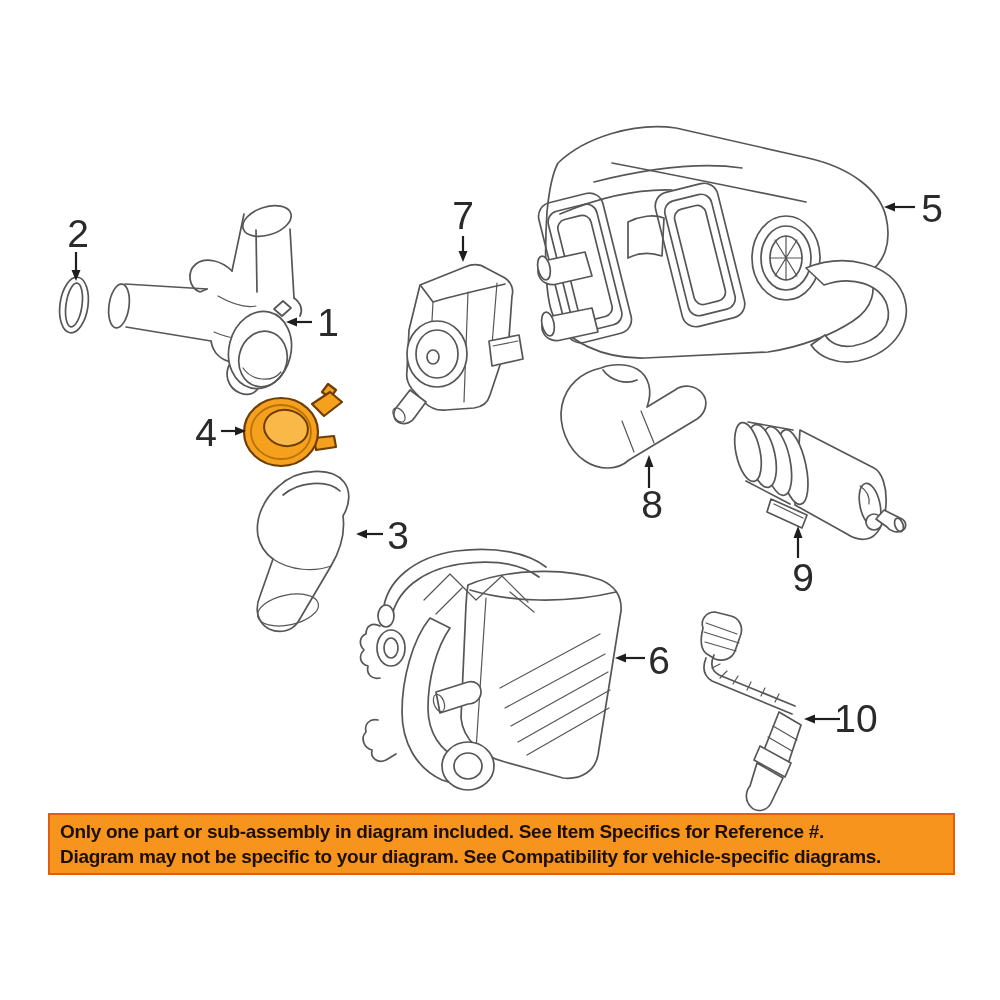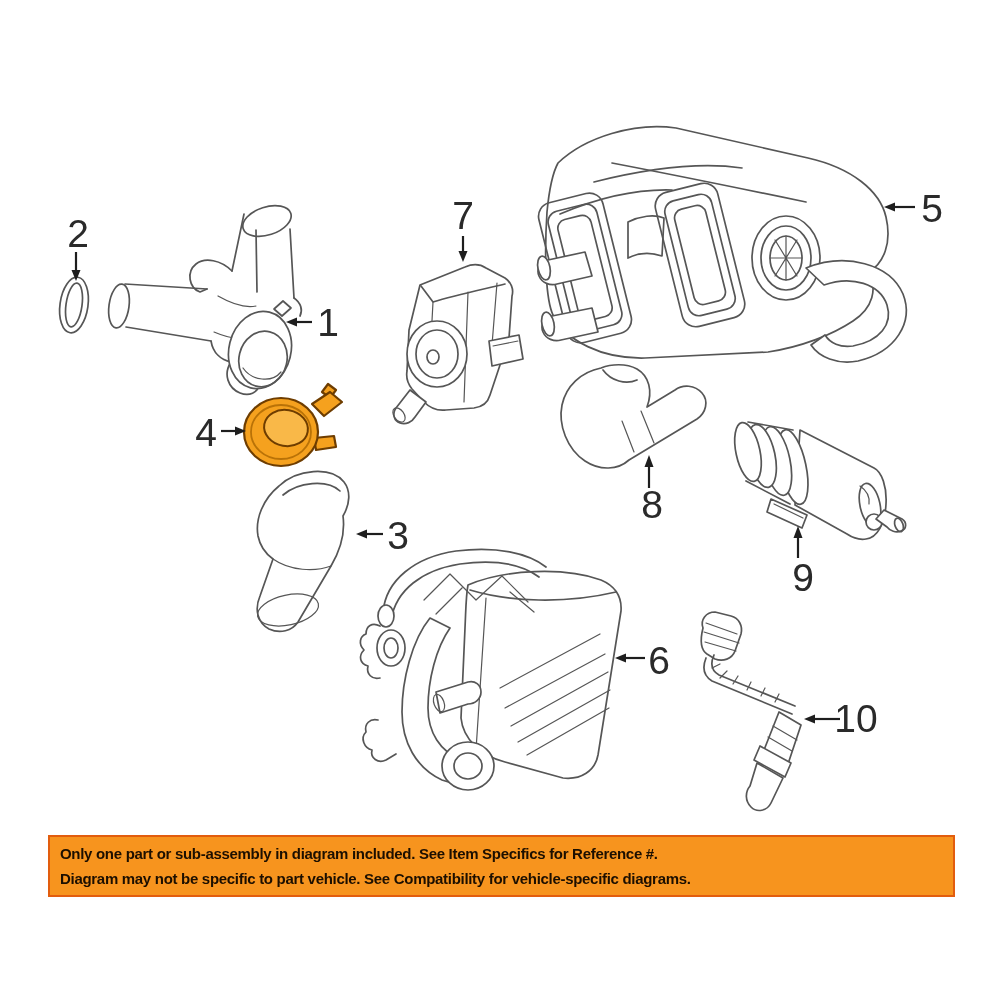--- a/index.html
+++ b/index.html
@@ -8,23 +8,23 @@
   svg{position:absolute;left:0;top:0;}
   .ln{fill:none;stroke:var(--line);stroke-width:1.7;stroke-linecap:round;stroke-linejoin:round;}
   .thin{fill:none;stroke:var(--line);stroke-width:1.2;stroke-linecap:round;}
   .wh{fill:#ffffff;stroke:var(--line);stroke-width:1.7;stroke-linejoin:round;}
   .hl{fill:var(--hl-fill);stroke:var(--hl-stroke);stroke-width:2.2;stroke-linejoin:round;}
   .hl2{fill:var(--hl-inner);stroke:var(--hl-stroke);stroke-width:2;}
   .hlband{fill:none;stroke:#B97207;stroke-width:1.8;}
   .arrow-line{stroke:#1e1e1e;stroke-width:2.2;fill:none;}
   .arrow-head{fill:#1e1e1e;stroke:none;}
   text.label{font:400 39px "Liberation Sans",sans-serif;fill:var(--label);text-anchor:middle;}
-  .banner{position:absolute;left:48px;top:835px;width:907px;height:62px;box-sizing:border-box;
+  .banner{position:absolute;left:48px;top:813px;width:907px;height:62px;box-sizing:border-box;
           background:var(--banner-bg);border:2px solid var(--banner-border);
-          color:var(--banner-text);font-weight:700;font-size:15px;line-height:25px;
+          color:var(--banner-text);font-weight:700;font-size:19px;line-height:25px;
           letter-spacing:-0.3px;padding:4px 10px;white-space:nowrap;}
 </style>
 </head>
 <body>
 
 <div class="stage">
 <svg width="1000" height="1000" viewBox="0 0 1000 1000">
 
   <g>
     <path class="wh" d="M558,163 C585,137 635,122 676,128 L808,158 C852,168 880,191 886,217
@@ -220,15 +220,15 @@
   </g>
   <g>
     <path class="arrow-line" d="M840,719 L815,719"></path>
     <polygon class="arrow-head" points="804,719 815,714.5 815,723.5"></polygon>
     <text class="label" x="856" y="732">10</text>
   </g>
 </svg>
 
   <div class="banner">
     <div>Only one part or sub-assembly in diagram included. See Item Specifics for Reference #.</div>
-    <div>Diagram may not be specific to part vehicle. See Compatibility for vehicle-specific diagrams.</div>
+    <div>Diagram may not be specific to your diagram. See Compatibility for vehicle-specific diagrams.</div>
   </div>
 </div>
 
 </body></html>

